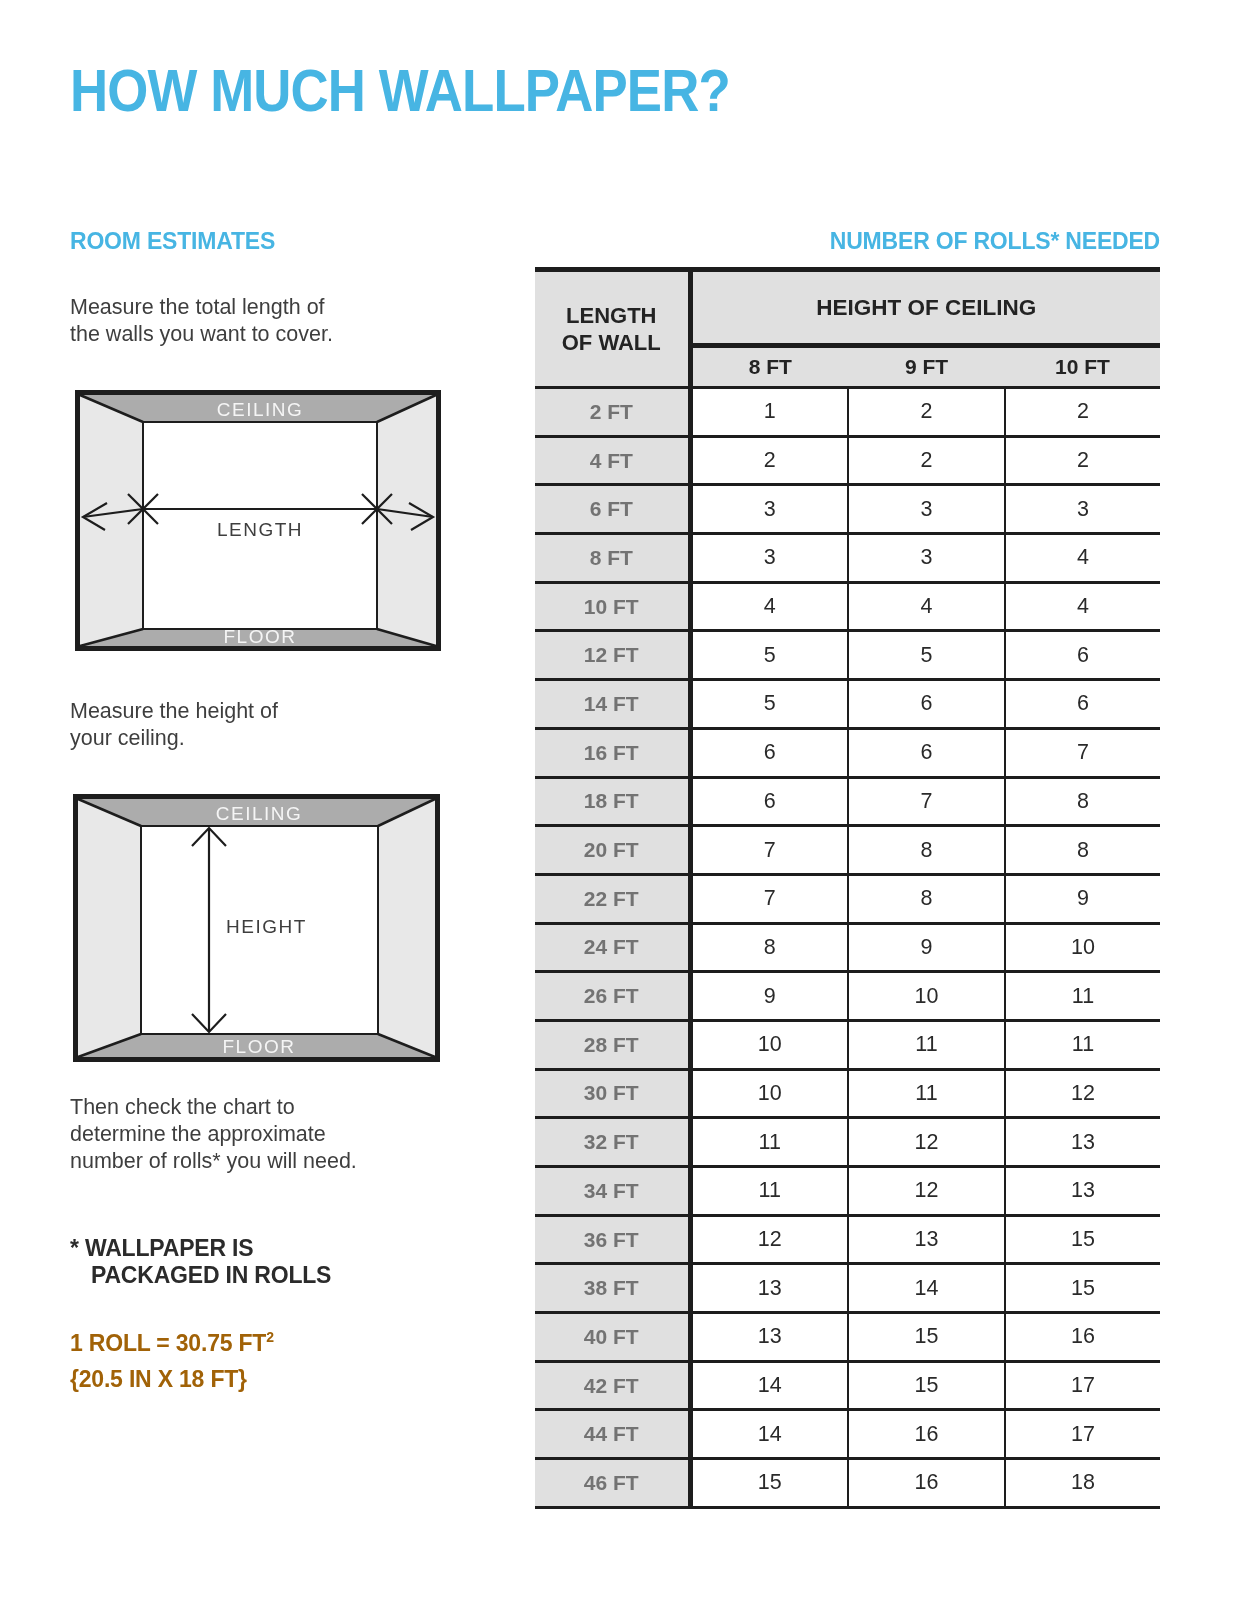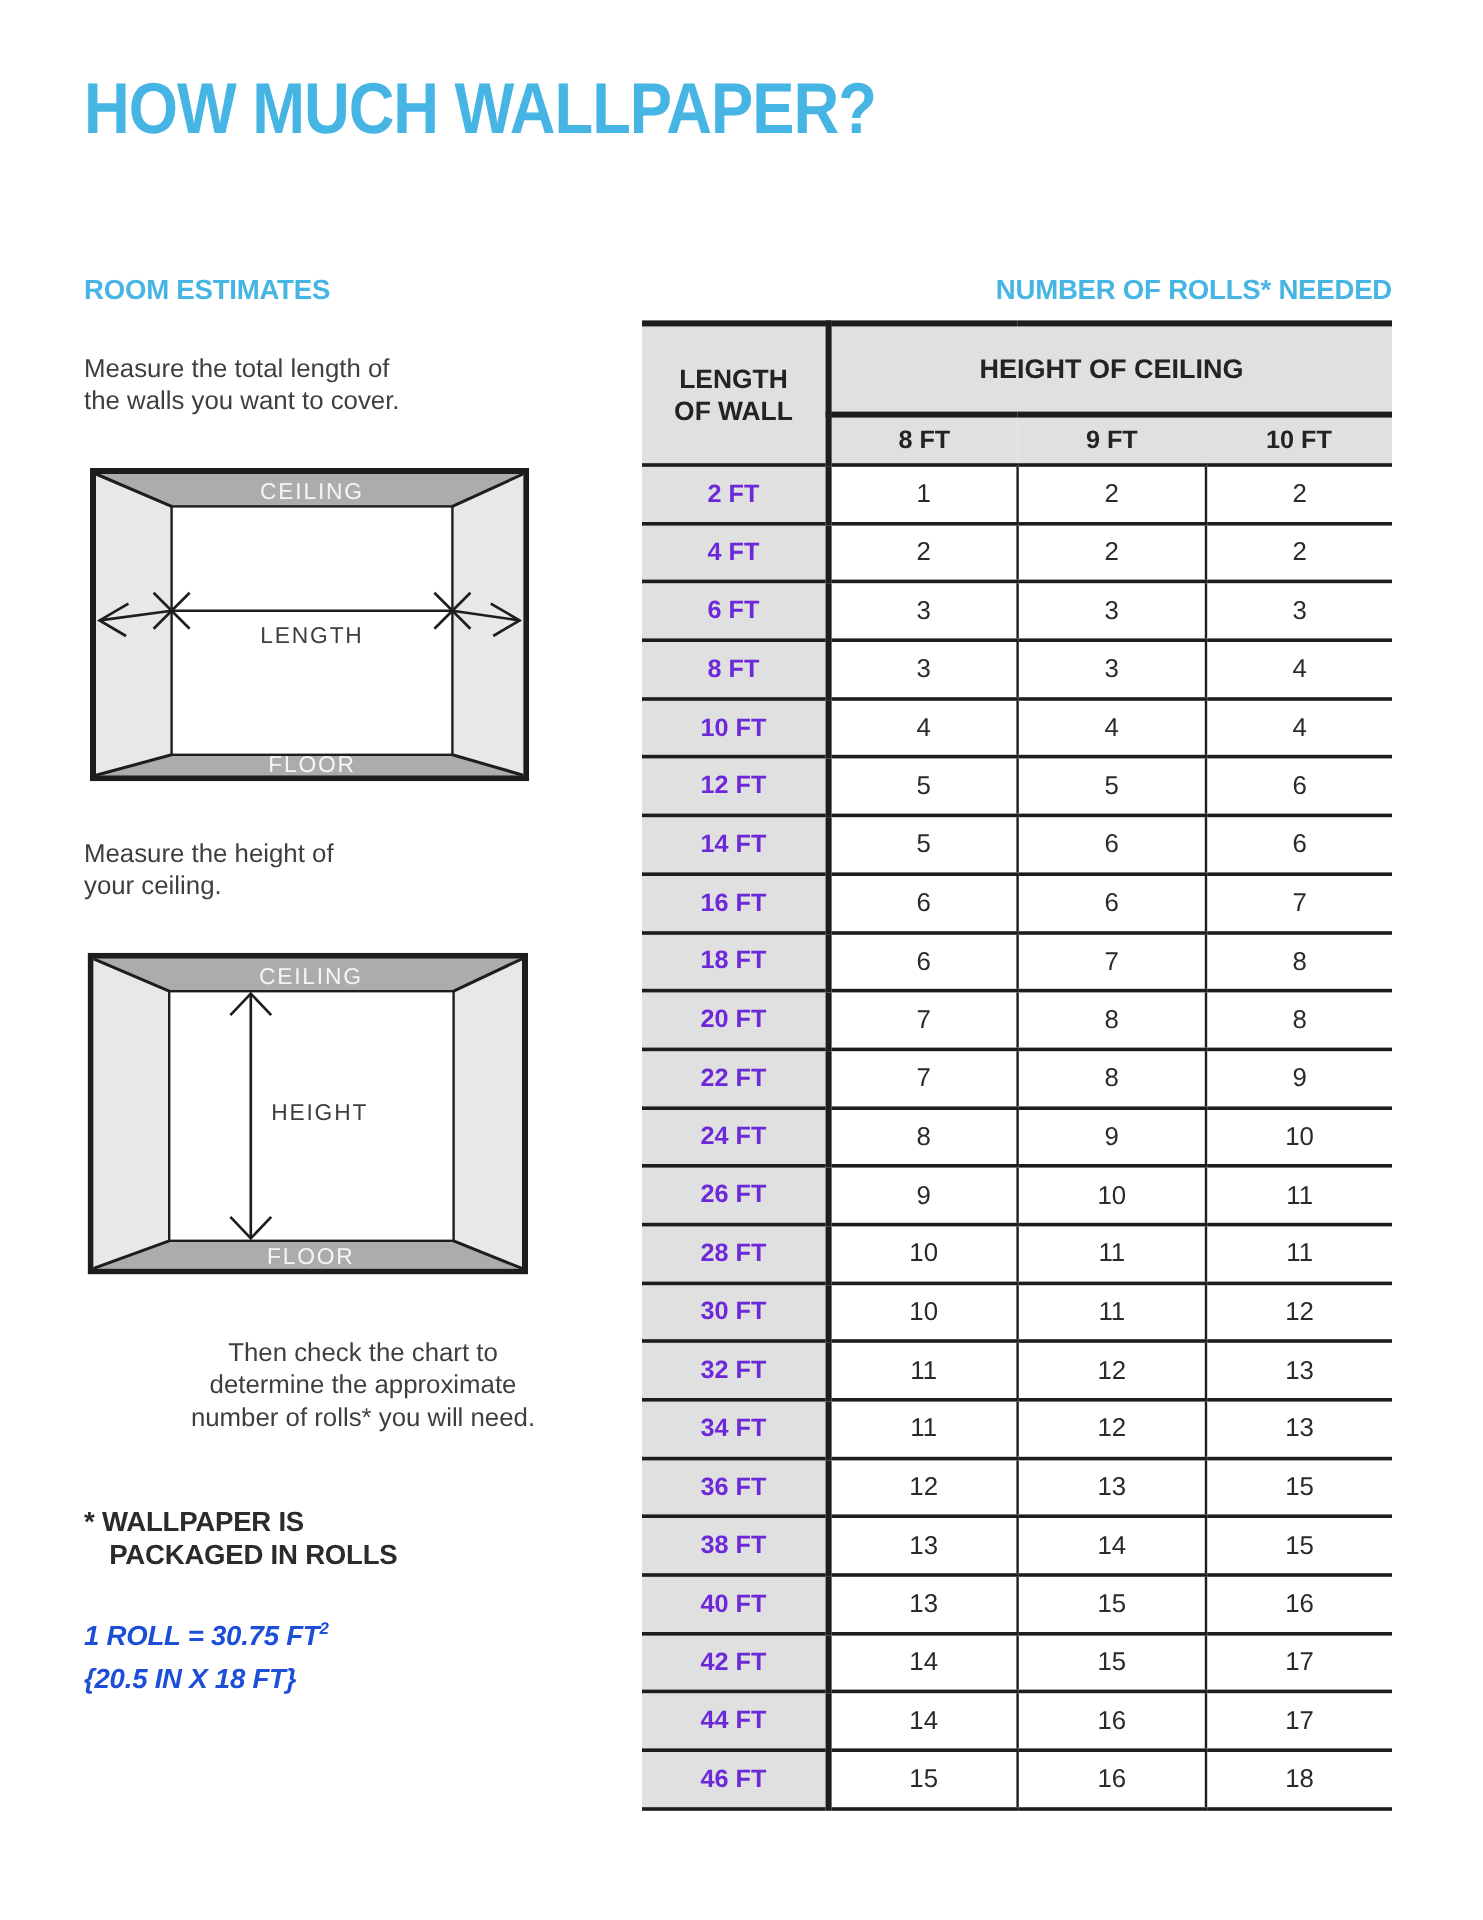--- a/index.html
+++ b/index.html
@@ -56,39 +56,38 @@
     font-size: 21.5px;
     line-height: 27px;
     color: #3e3e3e;
   }
   .preline { white-space: pre-line; }
 
   .step1 { margin-top: 39px; }
   .diagram1 { display: block; margin: 42px 0 0 5px; }
   .step2 { margin-top: 47px; }
   .diagram2 { display: block; margin: 42px 0 0 3px; }
-  .step3 { margin-top: 52px; text-align: center; }
+  .step3 { margin-top: 32px; }
 
   .footnote {
     margin-top: 60px;
     font-size: 23px;
     font-weight: bold;
     line-height: 27px;
     color: #2b2b2b;
     letter-spacing: -0.2px;
   }
   .footnote .indent { padding-left: 21px; }
 
   .roll-info {
     margin-top: 30px;
     font-size: 23px;
     font-weight: bold;
-    color: #1d4ed8;
+    color: #a16207;
     letter-spacing: -0.2px;
-    font-style: italic;
   }
   .roll-info .line { line-height: 36px; }
   .roll-info sup { font-size: 14px; vertical-align: super; }
 
   
   table.rolls {
     border-collapse: collapse;
     table-layout: fixed;
     width: 625px;
   }
@@ -125,21 +124,21 @@
     font-weight: bold;
     height: 42px;
     border-top: none;
     border-bottom: 3px solid #1d1d1d;
   }
   table.rolls tbody tr { height: 48.7px; }
   table.rolls tbody th {
     background: #e0e0e0;
     font-size: 21px;
     font-weight: bold;
-    color: #6d28d9;
+    color: #737373;
     border-right: 5px solid #1d1d1d;
     border-bottom: 3px solid #1d1d1d;
   }
   table.rolls tbody td {
     font-size: 21.5px;
     color: #2a2a2a;
     background: #ffffff;
     border-bottom: 3px solid #1d1d1d;
   }
   table.rolls tbody td + td { border-left: 2px solid #1d1d1d; }

